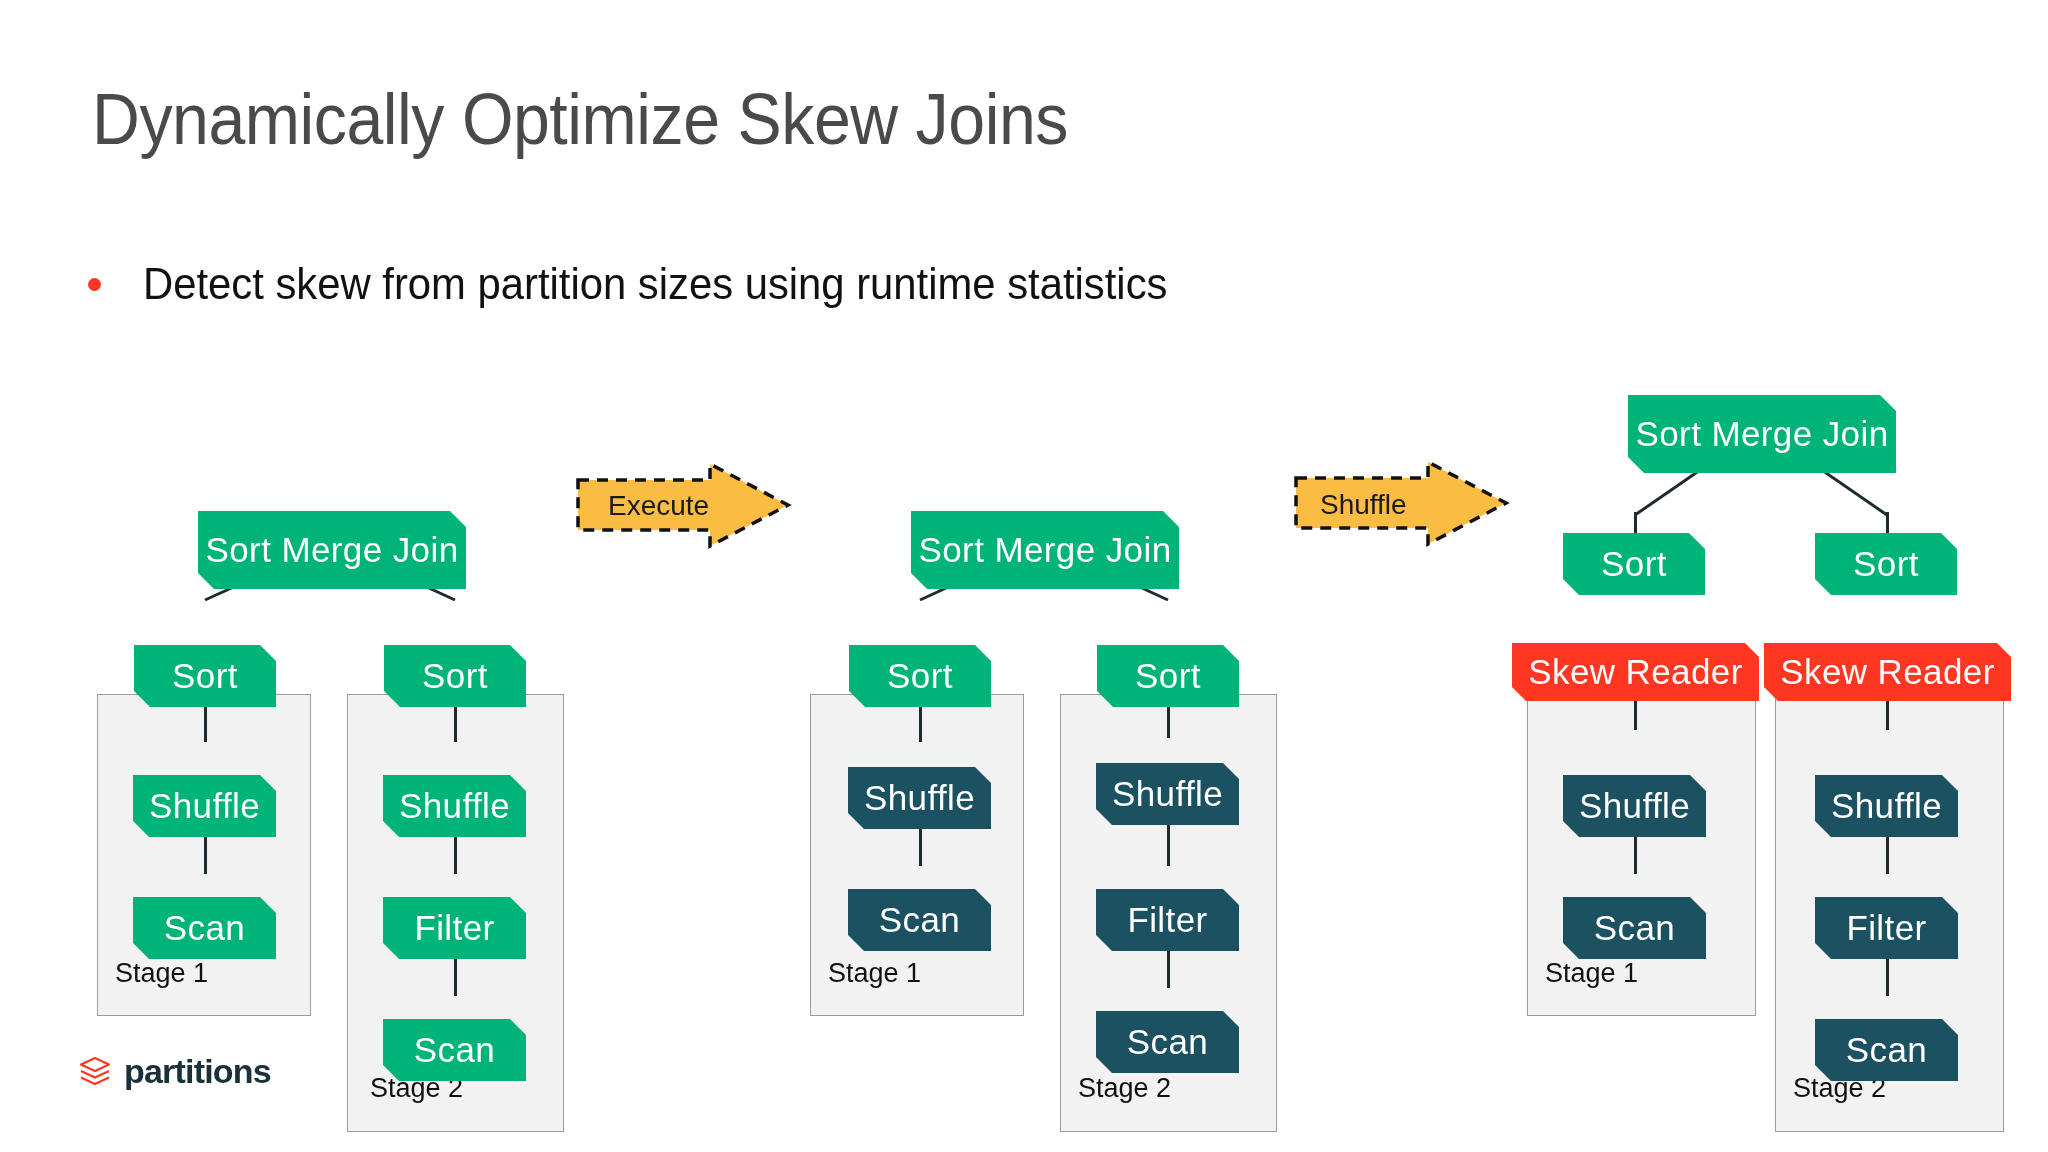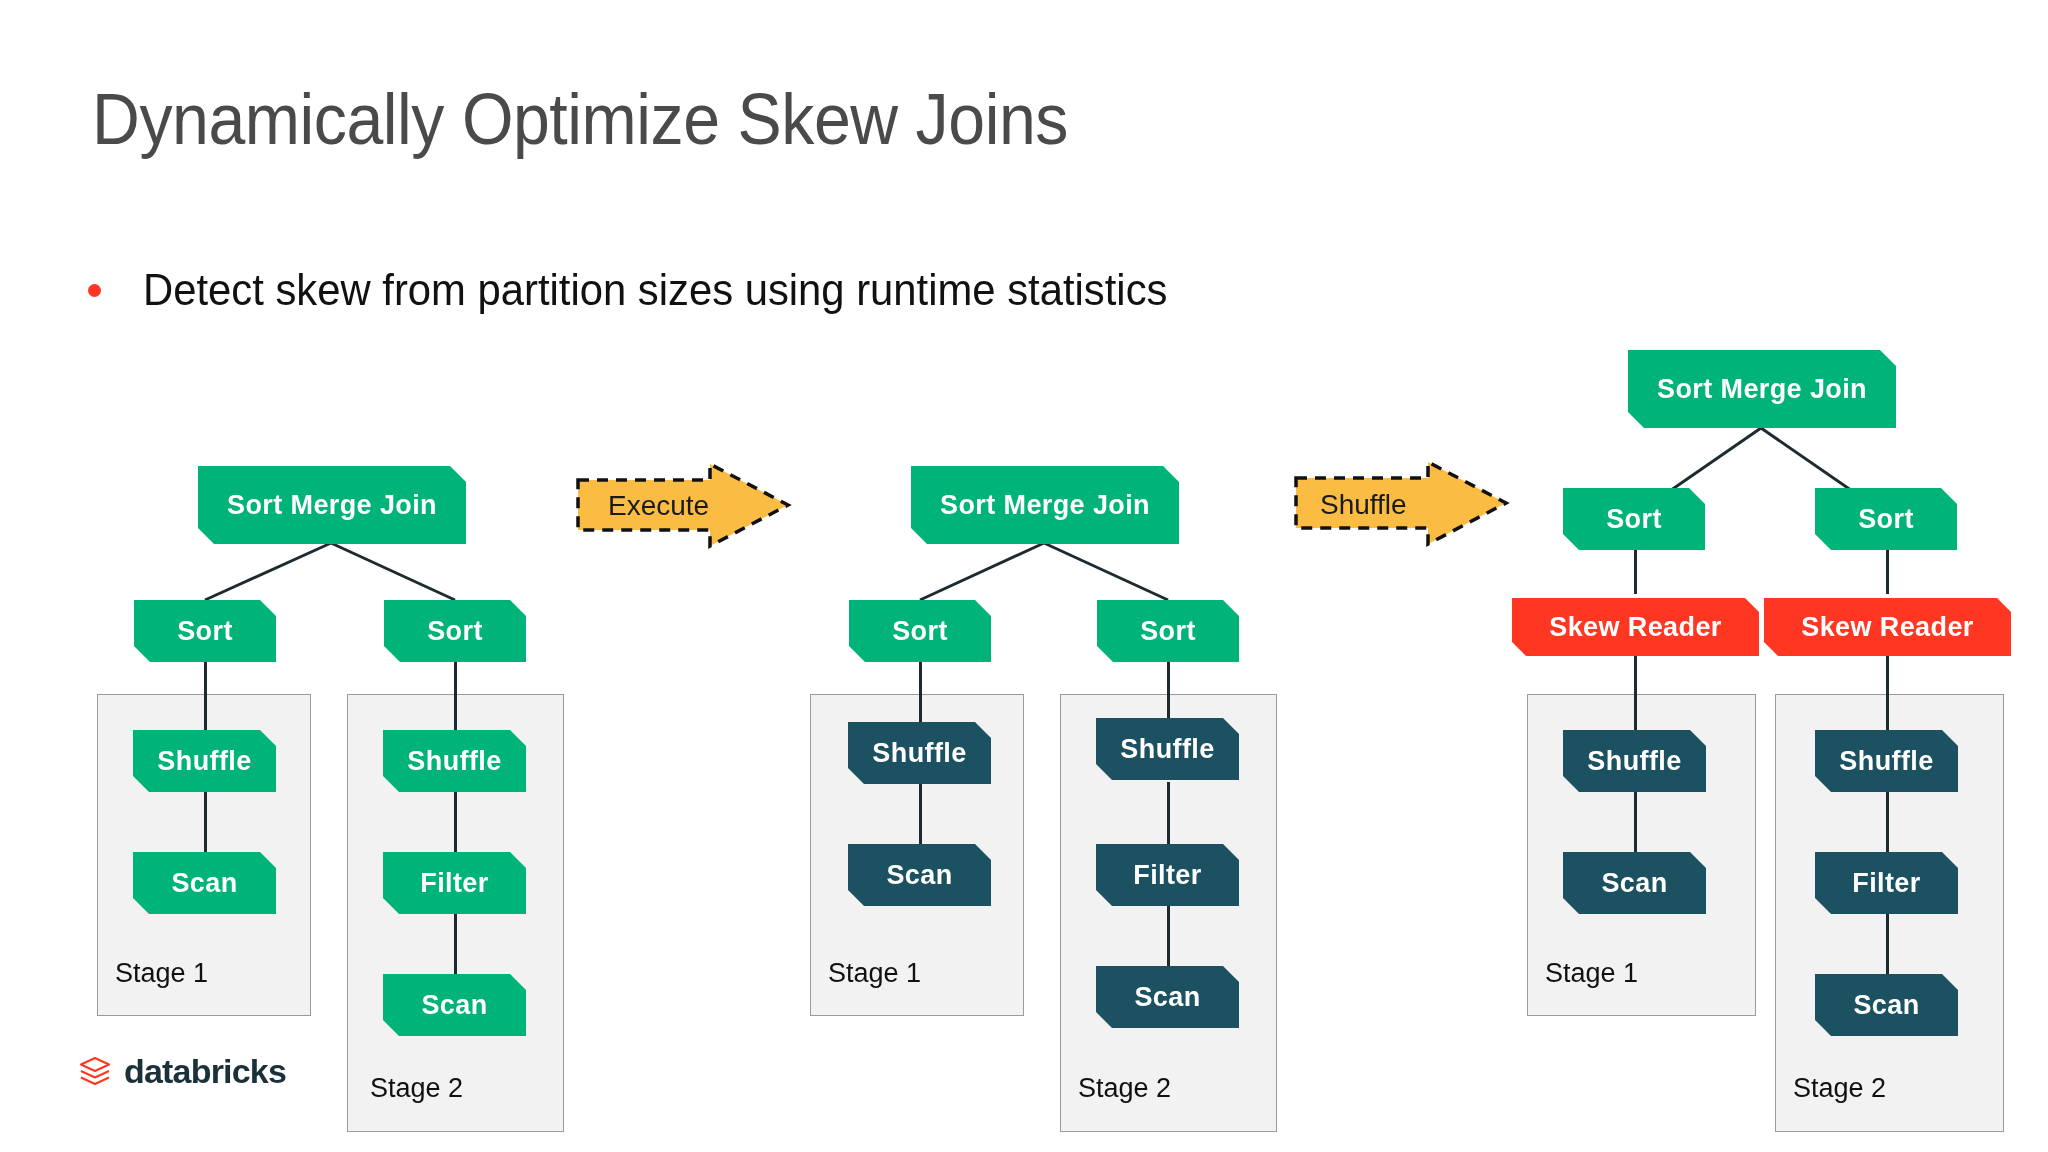--- a/index.html
+++ b/index.html
@@ -18,47 +18,48 @@
     font-size:72px;
     font-weight:400;
     color:#4a4a4a;
     letter-spacing:-0.5px;
     transform:scaleX(0.92);
     transform-origin:left center;
     white-space:nowrap;
   }
 
   
-  .bullets{position:absolute;left:88px;top:268px;}
+  .bullets{position:absolute;left:88px;top:262px;}
   .bullet-row{display:flex;align-items:baseline;margin-bottom:22px;}
   .bullet-dot{
     width:13px;height:13px;border-radius:50%;
     background:#ff3621;flex:0 0 auto;
     margin-right:42px;position:relative;top:-8px;
   }
   .bullet-text{
     font-size:44px;color:#111111;
     white-space:nowrap;line-height:1.0;
     transform:scaleX(0.95);transform-origin:left center;
   }
 
   
   .diagram{position:absolute;left:0;top:0;width:2048px;height:1152px;}
 
   
   .node{
     position:absolute;
     display:flex;align-items:center;justify-content:center;
     color:#ffffff;
-    font-size:27px;
-    font-weight:700;
+    font-size:35px;
+    font-weight:400;
     letter-spacing:0.4px;
     clip-path:polygon(0 0, calc(100% - 16px) 0, 100% 16px, 100% 100%, 16px 100%, 0 calc(100% - 16px));
     z-index:4;
     white-space:nowrap;
+    margin-top:45px;
   }
   .node.green{background:#00b378;}
   .node.navy{background:#1b5161;}
   .node.red{background:#ff3621;}
   .node.nobevel{clip-path:polygon(0 0, calc(100% - 14px) 0, 100% 14px, 100% 100%, 14px 100%, 0 calc(100% - 14px));}
 
   
   .stage-box{
     position:absolute;
     background:#f2f2f2;
@@ -216,16 +217,16 @@
   <div class="logo">
     <span class="logo-mark">
       <svg width="34" height="34" viewBox="0 0 34 34">
         <g fill="none" stroke="#ff3621" stroke-width="2.1" stroke-linejoin="round">
           <path d="M3 9.5 L17 3 L31 9.5 L17 16 Z"></path>
           <path d="M3 16 L17 22.5 L31 16"></path>
           <path d="M3 22.5 L17 29 L31 22.5"></path>
         </g>
       </svg>
     </span>
-    <span class="logo-word">databricks</span>
+    <span class="logo-word">partitions</span>
   </div>
 
 </div>
 
 </body></html>

